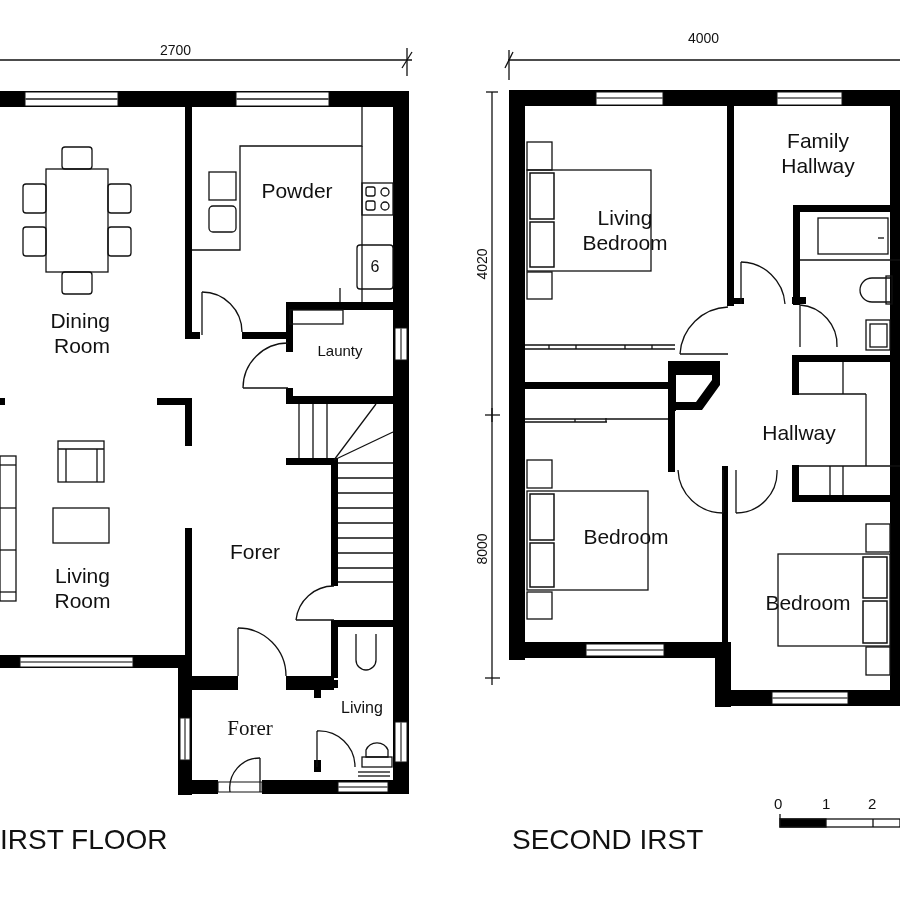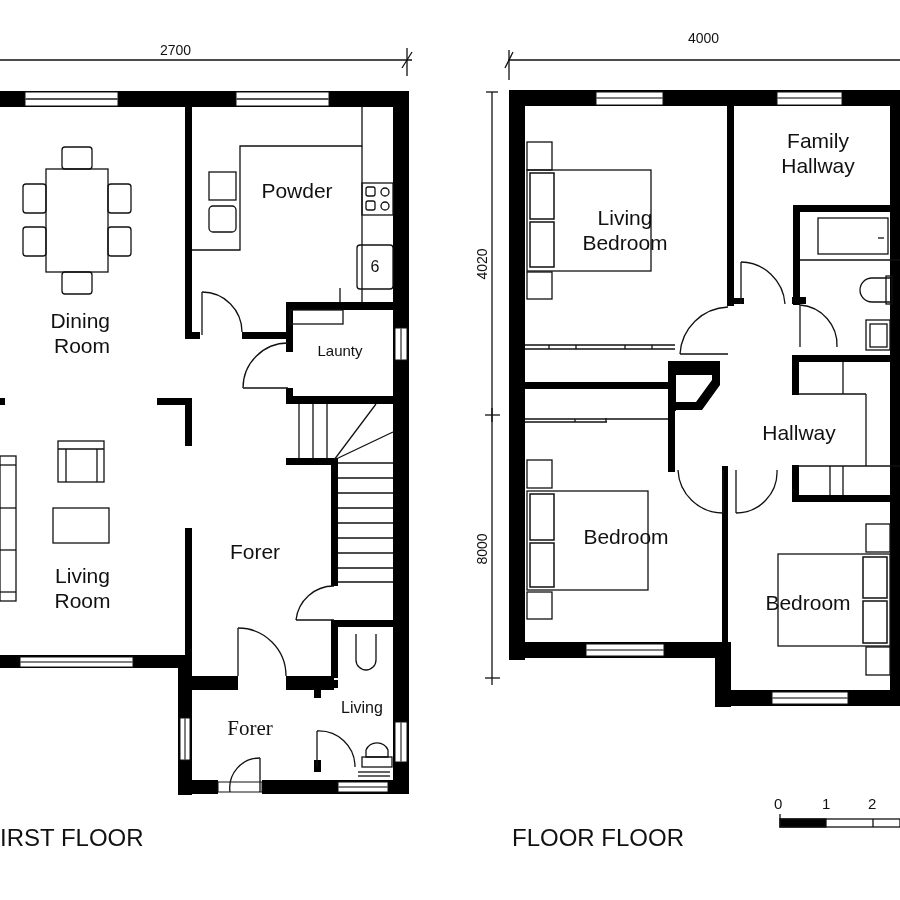--- a/index.html
+++ b/index.html
@@ -2,21 +2,21 @@
 <html><head>
 <meta charset="utf-8">
 <style>
   html, body { margin: 0; padding: 0; background: #ffffff; }
   body { width: 900px; height: 900px; overflow: hidden; position: relative; font-family: "Liberation Sans", sans-serif; }
   svg { position: absolute; left: 0; top: 0; }
   .lbl { position: absolute; color: #111; font-family: "Liberation Sans", sans-serif; font-size: 21px; line-height: 25px; text-align: center; white-space: nowrap; }
   .lbl-small { font-size: 16px; line-height: 19px; }
   .dim { position: absolute; color: #111; font-size: 14px; font-family: "Liberation Sans", sans-serif; }
   .dim-v { transform: rotate(-90deg); transform-origin: center center; }
-  .title { position: absolute; font-size: 24px; color: #111; font-family: "Liberation Sans", sans-serif; letter-spacing: 0px; }
+  .title { position: absolute; font-size: 28px; color: #111; font-family: "Liberation Sans", sans-serif; letter-spacing: 0px; }
   .scale-num { position: absolute; font-size: 15px; color: #111; font-family: "Liberation Sans", sans-serif; }
 </style>
 </head>
 <body>
 
 <svg width="900" height="900" viewBox="0 0 900 900">
   <g fill="none" stroke="#111" stroke-width="1.3">
 
     <g>
       <line x1="0" y1="60" x2="412" y2="60"></line>
@@ -363,17 +363,17 @@
 </div>
 <div class="lbl" style="left:763px; top:128px; width:110px;">
   <div>Family</div>
   <div>Hallway</div>
 </div>
 <div class="lbl" style="left:752px; top:420px; width:94px;">Hallway</div>
 <div class="lbl" style="left:576px; top:524px; width:100px;">Bedroom</div>
 <div class="lbl" style="left:758px; top:590px; width:100px;">Bedroom</div>
 
 <div class="title" style="left:0px; top:824px;">IRST FLOOR</div>
-<div class="title" style="left:512px; top:824px;">FLOOR FLOOR</div>
+<div class="title" style="left:512px; top:824px;">SECOND IRST</div>
 
 <div class="scale-num" style="left:774px; top:795px;">0</div>
 <div class="scale-num" style="left:822px; top:795px;">1</div>
 <div class="scale-num" style="left:868px; top:795px;">2</div>
 
 </body></html>

